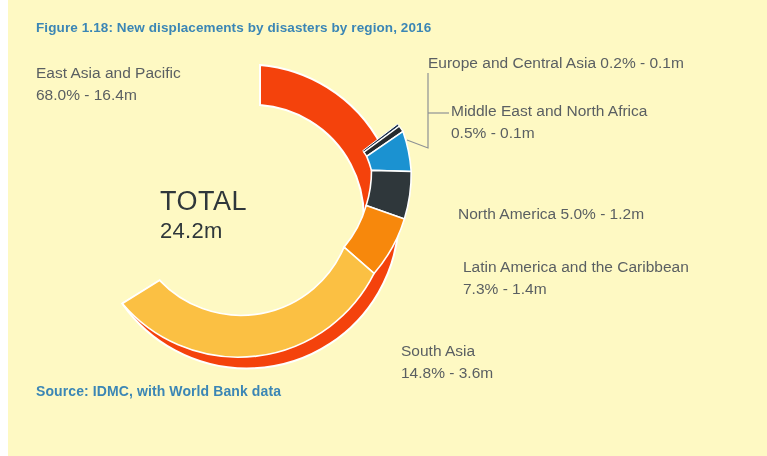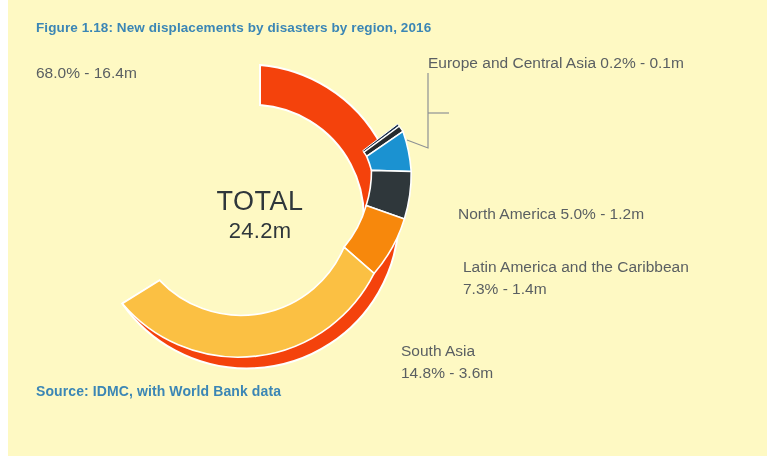--- a/index.html
+++ b/index.html
@@ -50,21 +50,21 @@
     position: absolute;
     left: 0;
     top: 0;
   }
 
   .center-total {
     position: absolute;
     left: 152px;
     top: 186px;
     width: 200px;
-    text-align: center;
+    text-align: left;
     color: #2f373b;
     line-height: 1.18;
     pointer-events: none;
   }
   .center-total .total-word {
     display: block;
     font-size: 27px;
     letter-spacing: 0.5px;
   }
   .center-total .total-value {
@@ -149,27 +149,32 @@
       <path d="M 420 113 L 441 113"></path>
     </g>
   </svg>
 
   <div class="center-total">
     <span class="total-word">TOTAL</span>
     <span class="total-value">24.2m</span>
   </div>
 
   <div class="seg-label lbl-east-asia">
+    <span class="l1">East Asia and Pacific</span>
     <span class="l2">68.0% - 16.4m</span>
   </div>
 
   <div class="seg-label lbl-europe">
     <span class="l1">Europe and Central Asia 0.2% - 0.1m</span>
   </div>
 
+  <div class="seg-label lbl-middle-east">
+    <span class="l1">Middle East and North Africa</span>
+    <span class="l2">0.5% - 0.1m</span>
+  </div>
 
 
   <div class="seg-label lbl-north-america">
     <span class="l1">North America 5.0% - 1.2m</span>
   </div>
 
   <div class="seg-label lbl-latin-america">
     <span class="l1">Latin America and the Caribbean</span>
     <span class="l2">7.3% - 1.4m</span>
   </div>

